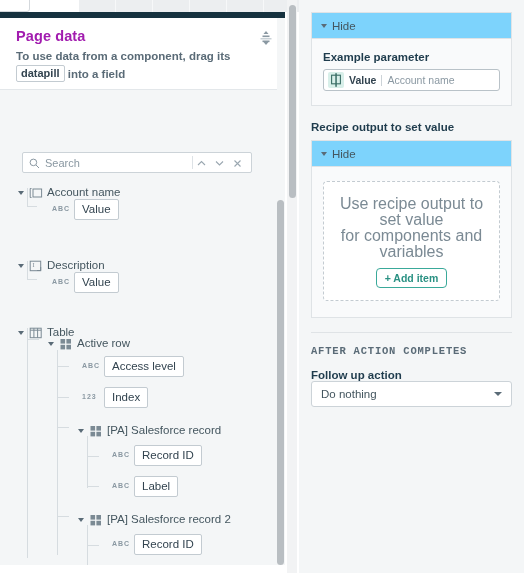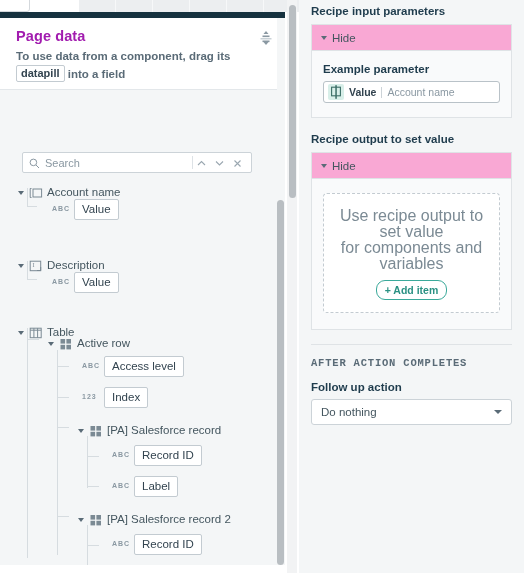--- a/index.html
+++ b/index.html
@@ -89,21 +89,21 @@
                         background:#b9bec2; border-radius:4px; }
 
   
   #right-panel {
     position:absolute; left:299px; top:0; width:225px; height:573px;
     background:#f4f6f7; padding:0 12px;
   }
   .sec-title { font-size:11.5px; font-weight:bold; color:#1f3c4d; }
   .card { border:1px solid #dfe3e6; background:#ffffff; }
   .card-head {
-    background:#f9a8d4; border-bottom:1px solid #dfe3e6; height:26px;
+    background:#7dd3fc; border-bottom:1px solid #dfe3e6; height:26px;
     display:flex; align-items:center; padding-left:10px; gap:6px;
   }
   .head-caret { width:0;height:0; border-left:4px solid #5a6b77;
                 border-top:3.5px solid transparent; border-bottom:3.5px solid transparent;
                 transform:rotate(90deg); }
   .head-label { font-size:11.5px; color:#44565f; }
   .card-body { padding:10px; background:#f9fafb; }
   .field-label { font-size:11.5px; font-weight:bold; color:#1f3c4d; margin-bottom:6px; }
   .pill-input {
     border:1px solid #b9c2c8; background:#fff; border-radius:3px; height:22px;
@@ -116,27 +116,27 @@
   .pill-name { font-size:10.5px; font-weight:bold; color:#32434f; }
   .pill-sep { width:1px; height:11px; background:#ccd3d8; }
   .pill-src { font-size:10.5px; color:#8a98a2; }
 
   .dashbox {
     border:1px dashed #c3cbd1; border-radius:4px; background:#ffffff;
     padding:14px 10px 12px; text-align:center;
   }
   .dash-text { font-size:16px; color:#7b8a94; line-height:16px; }
   #add-item-btn {
-    margin-top:8px; display:inline-block; border:1px solid #3aa99a; border-radius:9px;
+    margin-top:8px; display:inline-block; border:1px solid #3aa99a; border-radius:4px;
     color:#2a9183; background:#fff; font-size:10.5px; font-weight:bold;
     padding:3px 8px; cursor:pointer; font-family:"Liberation Sans", sans-serif;
   }
   #divider { height:1px; background:#dfe3e6; margin:14px 0 12px; }
   #after-title { font-size:10.5px; font-weight:bold; color:#5a6b77; letter-spacing:.8px;font-family:Liberation Mono, monospace; }
-  #follow-label { font-size:11.5px; font-weight:bold; color:#1f3c4d; margin:12px 0 6px; }
+  #follow-label { font-size:11.5px; font-weight:bold; color:#1f3c4d; margin:12px 0 0; }
   #select-box {
     border:1px solid #ccd3d8; background:#fff; border-radius:3px; height:26px;
     display:flex; align-items:center; padding:0 9px; position:relative;
   }
   #select-val { font-size:11.5px; color:#44565f; }
   #select-caret { position:absolute; right:9px; top:10px; width:0;height:0;
      border-top:4px solid #5a6b77; border-left:4px solid transparent; border-right:4px solid transparent; }
 </style>
 </head>
 <body>
@@ -328,21 +328,20 @@
 </div>
 
 <div id="inner-scroll-track"></div>
 <div id="inner-scroll-thumb"></div>
 <div id="outer-scroll-track"></div>
 <div id="outer-scroll-thumb"></div>
 
 <div id="right-panel">
 
   <div style="height:5px"></div>
-  <div class="sec-title">Recipe input parameters</div>
 
   <div class="card" style="margin-top:7px;">
     <div class="card-head">
       <span class="head-caret"></span>
       <span class="head-label">Hide</span>
     </div>
     <div class="card-body" style="padding:12px 11px 14px;">
       <div class="field-label">Example parameter</div>
       <div class="pill-input">
         <div class="pill">

